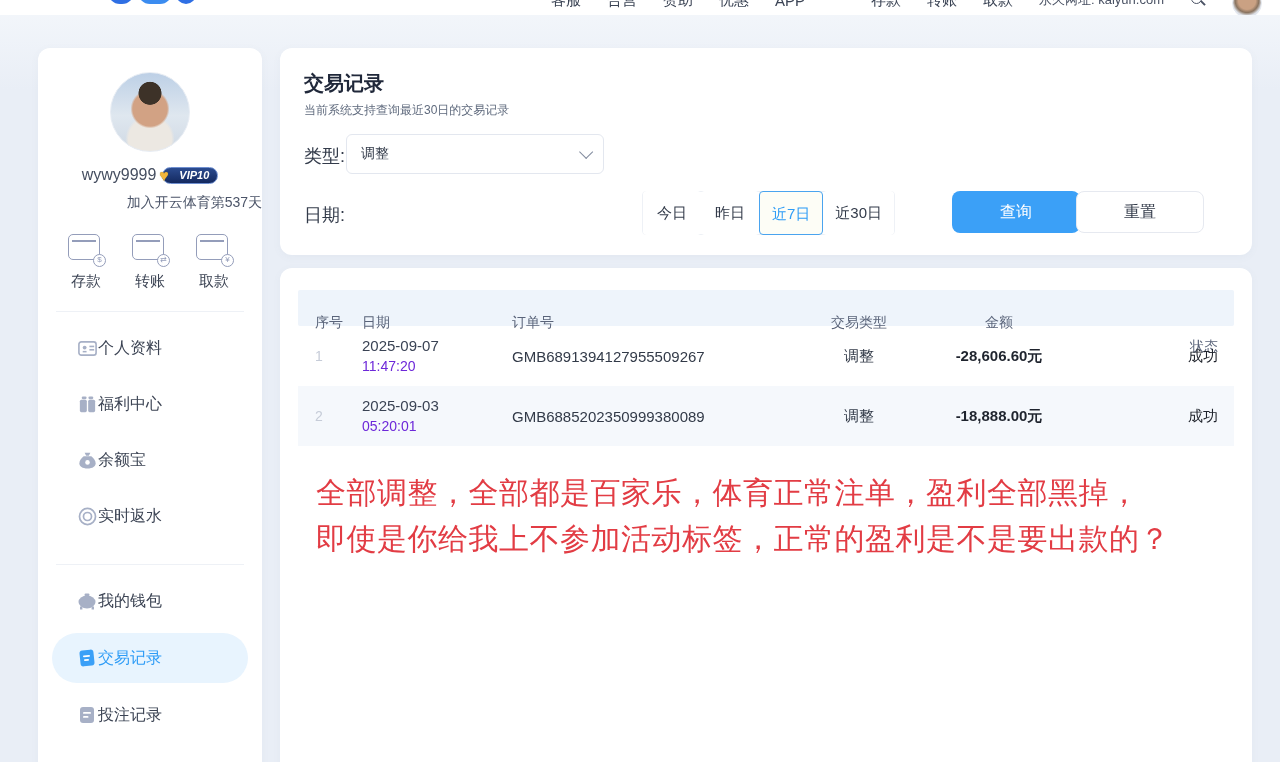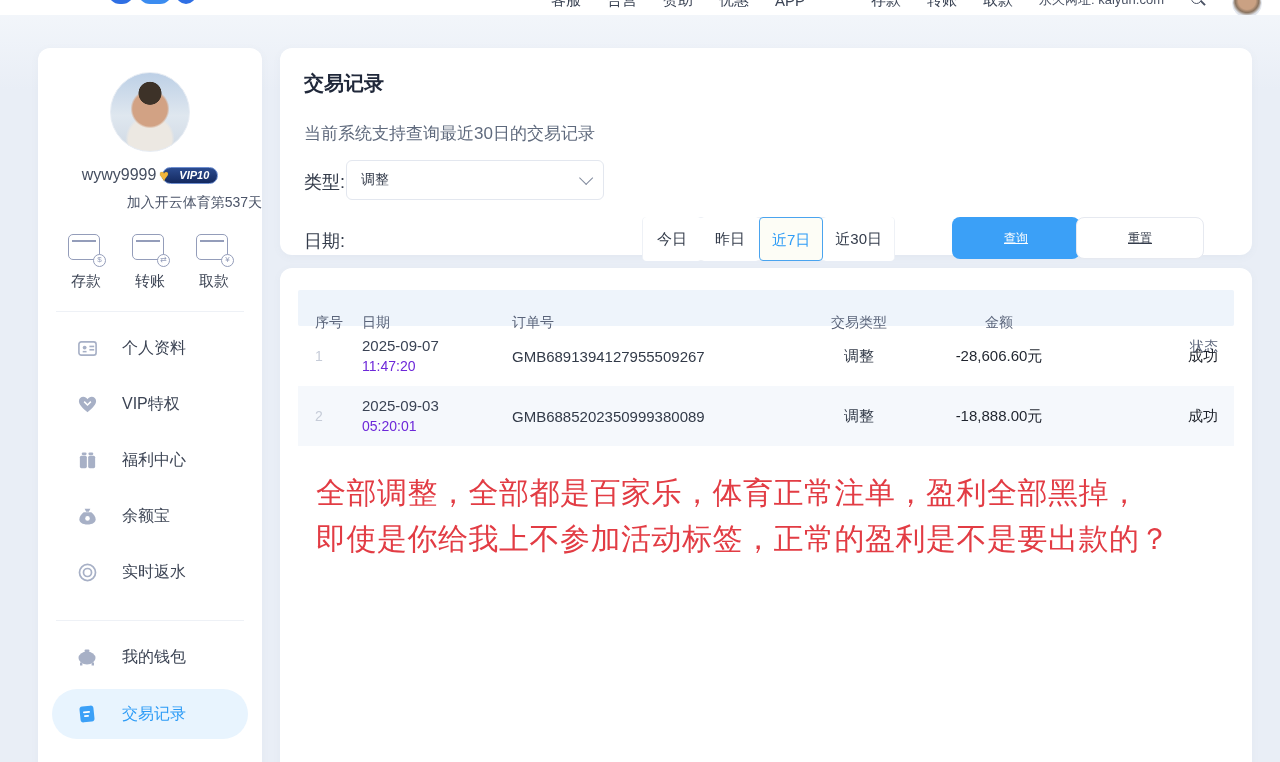--- a/index.html
+++ b/index.html
@@ -66,58 +66,58 @@
   .qa-item{ display:flex; flex-direction:column; align-items:center; gap:8px; cursor:pointer; width:48px;}
   .qa-icon{ width:36px; height:30px; position:relative; }
   .qa-card{ width:32px; height:26px; border:1.8px solid #949dba; border-radius:5px; position:absolute; left:0; top:0;}
   .qa-card::after{ content:""; position:absolute; left:3px; top:5px; right:3px; height:1.8px; background:#949dba; }
   .qa-badge{ position:absolute; right:-2px; bottom:-3px; width:13px; height:13px; border-radius:50%;
     background:#fff; border:1.6px solid #949dba; font-size:8px; color:#949dba; line-height:10px; text-align:center;}
   .qa-label{ font-size:15px; color:#3c4454; }
   .side-divider{ height:1px; background:#eef1f6; margin:20px 18px 0 18px; }
   .menu{ padding:8px 0 0 0; }
   .menu-item{
-    display:flex; align-items:center; gap:24px; height:56px; padding:0 14px 0 38px;
+    display:flex; align-items:center; gap:0; height:56px; padding:0 14px 0 38px;
     font-size:16px; color:#3c4454; cursor:pointer;
   }
   .menu-item .mi-icon{ width:22px; height:22px; flex:0 0 22px; display:flex; align-items:center; justify-content:center; }
   .menu-item.active{
     margin:4px 14px; height:50px; padding:0 0 0 24px; border-radius:25px;
     background:#e8f4fe; color:#2e9cf6;
   }
   .mi-icon svg{ display:block; }
   
   .filter-card{
     position:absolute; left:280px; top:48px; width:972px; height:207px;
     background:#fff; border-radius:12px; box-shadow:0 2px 8px rgba(90,110,140,.05);
     padding:22px 24px;
   }
   .page-title{ font-size:20px; font-weight:bold; color:#20283a; }
-  .page-subtitle{ font-size:17px; color:#5f6a7d; margin-top:25px; }
+  .page-subtitle{ font-size:12px; color:#5f6a7d; margin-top:5px; }
   .filter-row{ position:relative; height:40px; margin-top:15px; }
   .filter-row.second{ margin-top:19px; }
   .f-label{ position:absolute; left:0; top:10px; font-size:18px; color:#333b4a; }
   .select-box, .date-box{
     position:absolute; left:42px; top:0; width:258px; height:40px;
     border:1px solid #e3e7ef; border-radius:6px; background:#fff;
     display:flex; align-items:center; padding:0 14px; font-size:14px; color:#333b4a; cursor:pointer;
   }
   .chevron{ margin-left:auto; width:10px; height:10px; border-right:1.6px solid #828b9e;
     border-bottom:1.6px solid #828b9e; transform:rotate(45deg) translateY(-3px); }
   .cal-ico{ margin-left:auto; width:16px; height:16px; border:1.6px solid #6b7590; border-radius:3px; position:relative; }
   .cal-ico::before{ content:""; position:absolute; top:-4px; left:2px; width:2px; height:4px; background:#6b7590; }
   .cal-ico::after{ content:""; position:absolute; top:-4px; right:2px; width:2px; height:4px; background:#6b7590; }
   .cal-line{ position:absolute; top:4px; left:2px; right:2px; height:1.6px; background:#6b7590; }
   .range-group{ position:absolute; left:338px; top:-2px; display:flex; align-items:center;
     border:1px solid #eef1f6; border-radius:4px; background:#fff; height:44px; }
   .range-btn{ min-width:58px; padding:0 12px; height:44px; line-height:44px; text-align:center;
     font-size:15px; color:#333b4a; cursor:pointer; background:#fff; border:none; border-radius:4px; }
   .range-btn.selected{ border:1px solid #4aa4ef; color:#2e9cf6; background:#fdfdf6; }
-  .btn{ position:absolute; top:-2px; width:128px; height:42px; border-radius:8px; font-size:12px;
-    display:flex; align-items:center; justify-content:center; cursor:pointer;text-decoration:underline; }
+  .btn{ position:absolute; top:-2px; width:128px; height:42px; border-radius:8px; font-size:16px;
+    display:flex; align-items:center; justify-content:center; cursor:pointer; }
   .btn-query{ right:148px; background:#3ba0f7; color:#fff; border:none; }
   .btn-reset{ right:24px; background:#fff; color:#333b4a; border:1px solid #e6e9f0; }
 
   
   .table-card{
     position:absolute; left:280px; top:268px; width:972px; height:520px;
     background:#fff; border-radius:12px 12px 0 0; box-shadow:0 2px 8px rgba(90,110,140,.05);
     padding:22px 18px 0 18px;
   }
   .grid-row{ display:grid; grid-template-columns:56px 150px 290px 130px 150px 1fr; align-items:center; }
@@ -127,21 +127,21 @@
   .th.c-center{ text-align:center; padding-left:0; }
   .th.c-right{ text-align:right; padding-right:16px;margin-top:48px; }
   .trow{ height:60px; font-size:15px; color:#323a48; }
   .trow.striped{ background:#f5f8fc; }
   .td{ padding-left:8px; }
   .td.c-index{ padding-left:17px; color:#c6ccd8; font-size:14px; }
   .td.c-center{ text-align:center; padding-left:0; }
   .td.c-right{ text-align:right; padding-right:16px; color:#20242c; }
   .td .d-date{ color:#3a4354; line-height:1.35; }
   .td .d-time{ color:#6d28d9; font-size:14px; line-height:1.35; }
-  .td.c-amount{ text-align:center; padding-left:0; font-weight:normal; color:#1f242e; }
+  .td.c-amount{ text-align:center; padding-left:0; font-weight:bold; color:#1f242e; }
   .annotation{ margin:24px 0 0 18px; font-size:30px; line-height:46px; color:#e23c44; letter-spacing:0.5px; }
 </style>
 </head>
 <body>
 
 <div class="topbar">
   <div class="logo-partial">
       <i></i>
       <i></i>
       <i></i>
@@ -208,29 +208,20 @@
             <rect x="13" y="8" width="5" height="1.7" fill="#a7b0c6"></rect>
             <rect x="13" y="11.5" width="5" height="1.7" fill="#a7b0c6"></rect>
             <rect x="6" y="13.5" width="4" height="1.6" fill="#a7b0c6"></rect>
           </svg>
       </span>
       <span>个人资料</span>
     </div>
     <div class="menu-item">
       <span class="mi-icon">
         <svg width="21" height="21" viewBox="0 0 22 22">
-            <path d="M11 19 C5 14 2 10.5 2 7.5 C2 4.8 4.2 3 6.6 3 C8.4 3 10.1 4 11 5.5 C11.9 4 13.6 3 15.4 3 C17.8 3 20 4.8 20 7.5 C20 10.5 17 14 11 19 Z" fill="#a7b0c6"></path>
-            <path d="M7.5 8 L11 11.5 L14.5 8" stroke="#fff" stroke-width="1.6" fill="none"></path>
-          </svg>
-      </span>
-      <span>VIP特权</span>
-    </div>
-    <div class="menu-item">
-      <span class="mi-icon">
-        <svg width="21" height="21" viewBox="0 0 22 22">
             <rect x="3" y="6" width="7.3" height="13" rx="1.6" fill="#a7b0c6"></rect>
             <rect x="11.7" y="6" width="7.3" height="13" rx="1.6" fill="#a7b0c6"></rect>
             <rect x="5" y="2.5" width="5" height="3" rx="1.2" fill="#a7b0c6"></rect>
             <rect x="12" y="2.5" width="5" height="3" rx="1.2" fill="#a7b0c6"></rect>
           </svg>
       </span>
       <span>福利中心</span>
     </div>
     <div class="menu-item">
       <span class="mi-icon">

